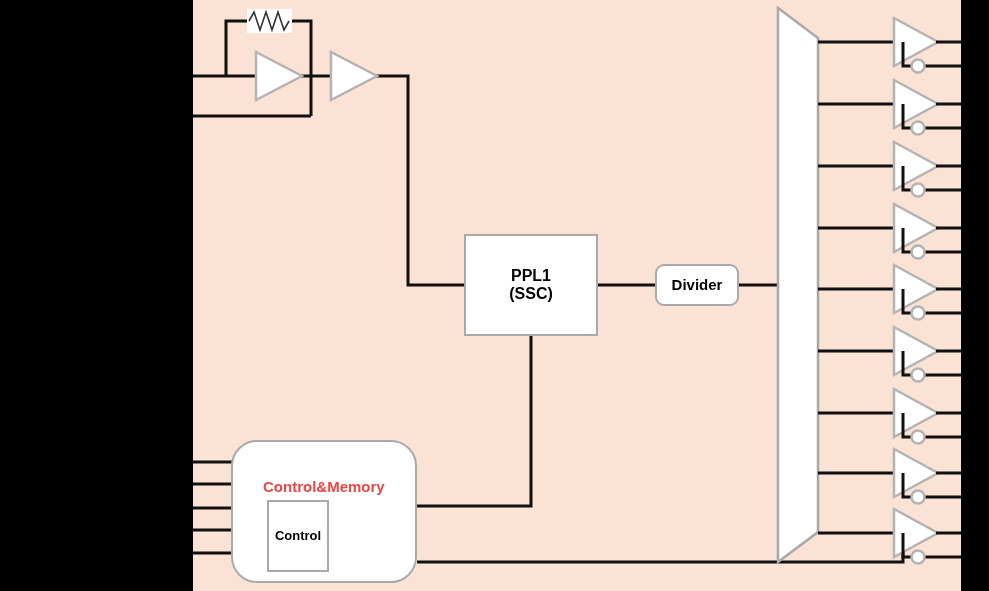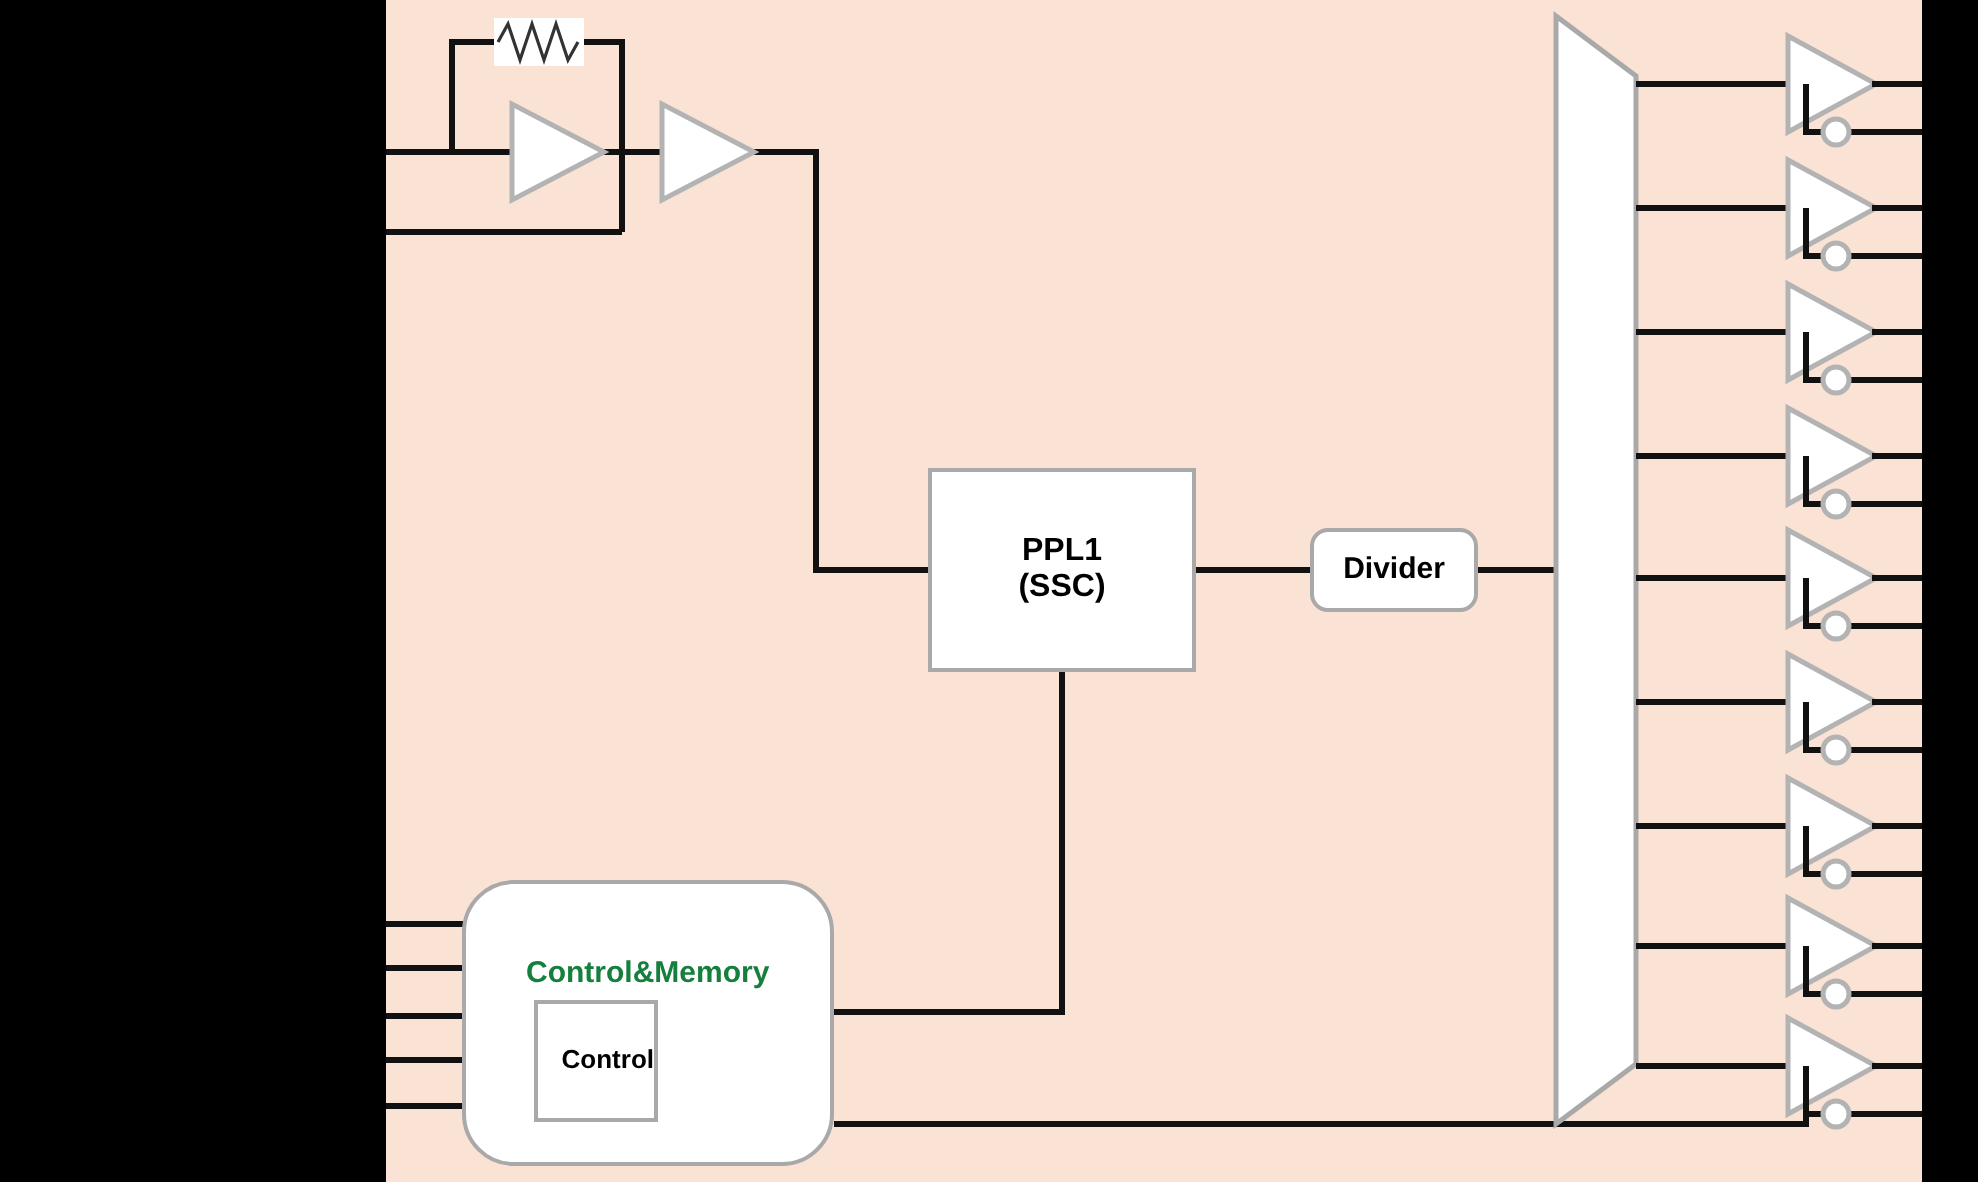--- a/index.html
+++ b/index.html
@@ -5,21 +5,21 @@
 <style>
   html,body{margin:0;padding:0;background:#000;}
   body{font-family:"Liberation Sans",sans-serif;}
   #stage{position:relative;width:989px;height:591px;background:#000;overflow:hidden;margin-left:43px;}
   #chip{position:absolute;left:150px;top:0px;width:768px;height:591px;background:#fae2d5;}
   .box{position:absolute;background:#ffffff;border:2px solid #a9a9a9;box-sizing:border-box;
        display:flex;align-items:center;justify-content:center;text-align:center;
        font-weight:bold;color:#000;line-height:1.15;}
   .rnd{border-radius:9px;}
   .bigrnd{border-radius:26px;}
-  .lbl{position:absolute;font-weight:bold;color:#15803d;white-space:nowrap;}
+  .lbl{position:absolute;font-weight:bold;color:#ef4444;white-space:nowrap;}
   svg{position:absolute;left:0;top:0;overflow:visible;}
 </style>
 </head>
 <body>
 
 <div id="stage">
 
   <div id="chip"></div>
 
   <svg width="989" height="591">
@@ -133,18 +133,18 @@
   </div>
 
   <div class="box rnd" style="left:612px;top:264px;width:84px;height:42px;font-size:15px;">
     <span>Divider</span>
   </div>
 
   <div class="box bigrnd" style="left:188px;top:440px;width:186px;height:143px;font-size:15px;display:block;">
     <div class="lbl" style="left:30px;top:36px;font-size:15px;">Control&amp;Memory</div>
   </div>
 
-  <div class="box" style="left:224px;top:500px;width:62px;height:61px;font-size:13px;justify-content:flex-end;">
+  <div class="box" style="left:224px;top:500px;width:62px;height:72px;font-size:13px;">
     <span>Control</span>
   </div>
 
 
 </div>
 
 </body></html>

